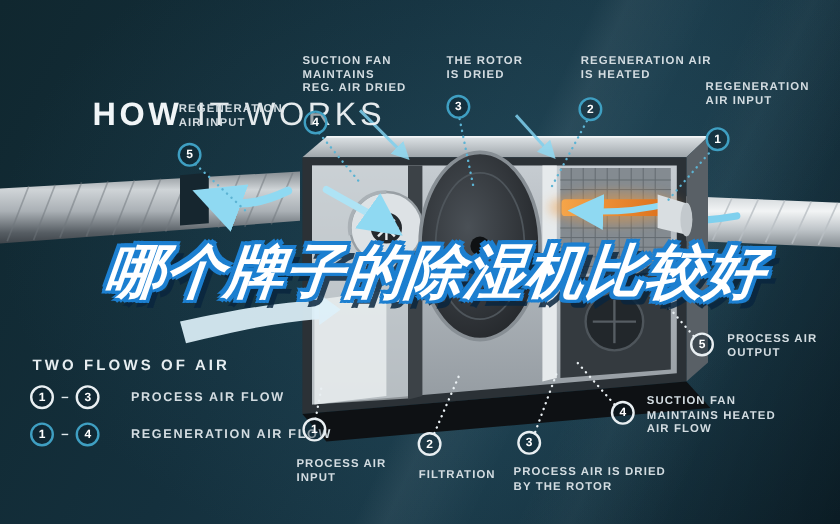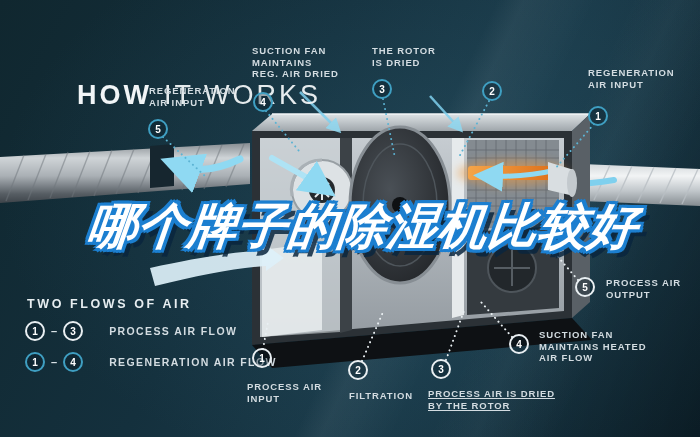--- a/index.html
+++ b/index.html
@@ -35,21 +35,21 @@
   .badge.regen{border-color:#3f9fc2;}
 
   
   .lb-regen-output{left:149px;top:85px;}   .bg-regen-output{left:148px;top:119px;}
   .lb-regen-fan{left:252px;top:45px;}      .bg-regen-fan{left:253px;top:92px;}
   .lb-regen-rotor{left:372px;top:45px;}    .bg-regen-rotor{left:372px;top:79px;}
   .lb-regen-heater{left:484px;top:45px;}   .bg-regen-heater{left:482px;top:81px;}
   .lb-regen-input{left:588px;top:67px;}    .bg-regen-input{left:588px;top:106px;}
   .lb-process-output{left:606px;top:277px;}.bg-process-output{left:575px;top:277px;}
   .lb-process-fan{left:539px;top:329px;}   .bg-process-fan{left:509px;top:334px;}
-  .lb-process-rotor{left:428px;top:388px;text-decoration:underline;} .bg-process-rotor{left:431px;top:359px;}
+  .lb-process-rotor{left:428px;top:388px;} .bg-process-rotor{left:431px;top:359px;}
   .lb-process-filter{left:349px;top:390px;}.bg-process-filter{left:348px;top:360px;}
   .lb-process-input{left:247px;top:381px;} .bg-process-input{left:252px;top:348px;}
 
   
   .legend-title{position:absolute;left:27px;top:297px;z-index:20;color:#e6edf0;
     font-size:12.5px;font-weight:bold;letter-spacing:2.6px;white-space:nowrap;}
   .legend-row{position:absolute;left:25px;z-index:20;display:flex;align-items:center;}
   .legend-row.r1{top:321px;}
   .legend-row.r2{top:352px;}
   .legend-row .lbadge{width:20px;height:20px;border-radius:50%;box-sizing:border-box;
@@ -263,20 +263,24 @@
       <div>REG. AIR DRIED</div>
   </div>
   <div class="badge regen bg-regen-fan">4</div>
 
   <div class="label lb-regen-rotor">
     <div>THE ROTOR</div>
       <div>IS DRIED</div>
   </div>
   <div class="badge regen bg-regen-rotor">3</div>
 
+  <div class="label lb-regen-heater">
+    <div>REGENERATION AIR</div>
+      <div>IS HEATED</div>
+  </div>
   <div class="badge regen bg-regen-heater">2</div>
 
   <div class="label lb-regen-input">
     <div>REGENERATION</div>
       <div>AIR INPUT</div>
   </div>
   <div class="badge regen bg-regen-input">1</div>
 
   <div class="label lb-process-output">
     <div>PROCESS AIR</div>

